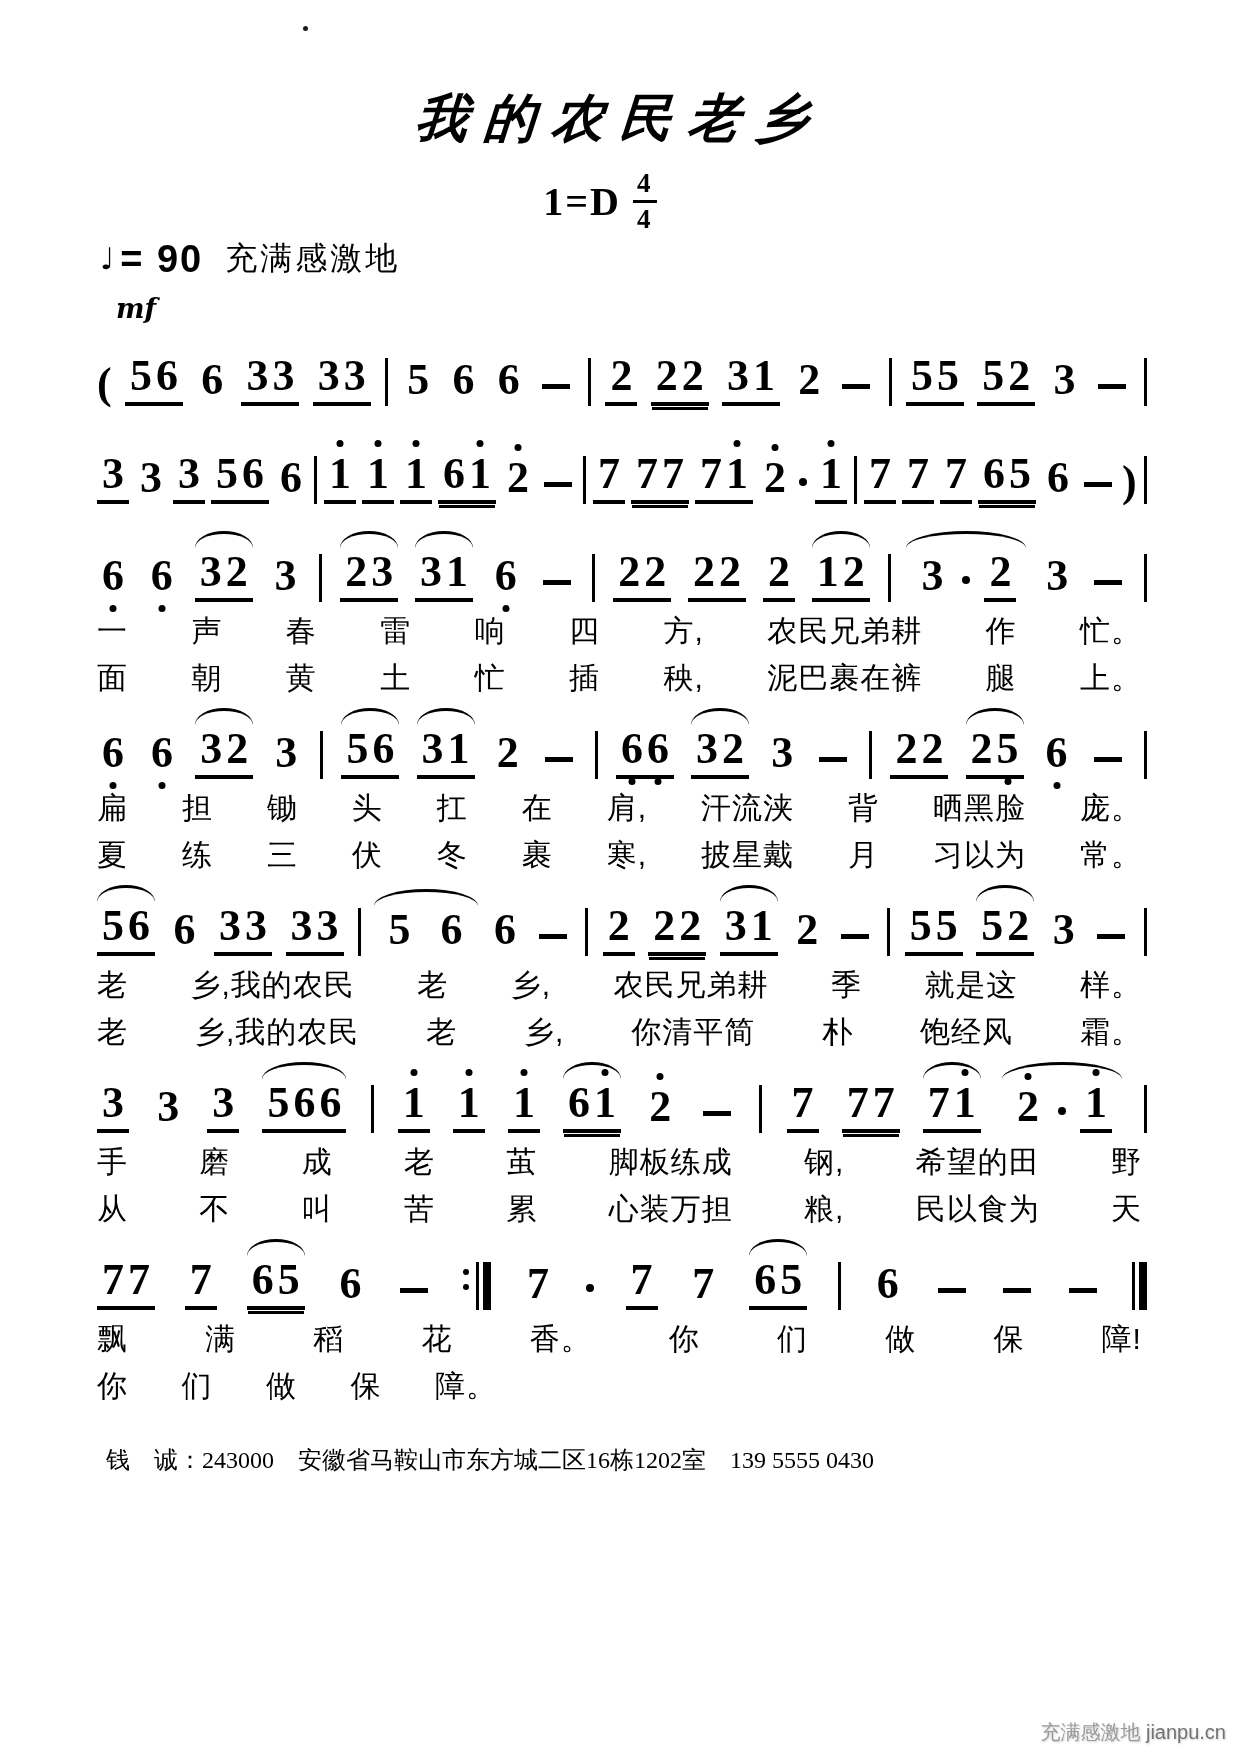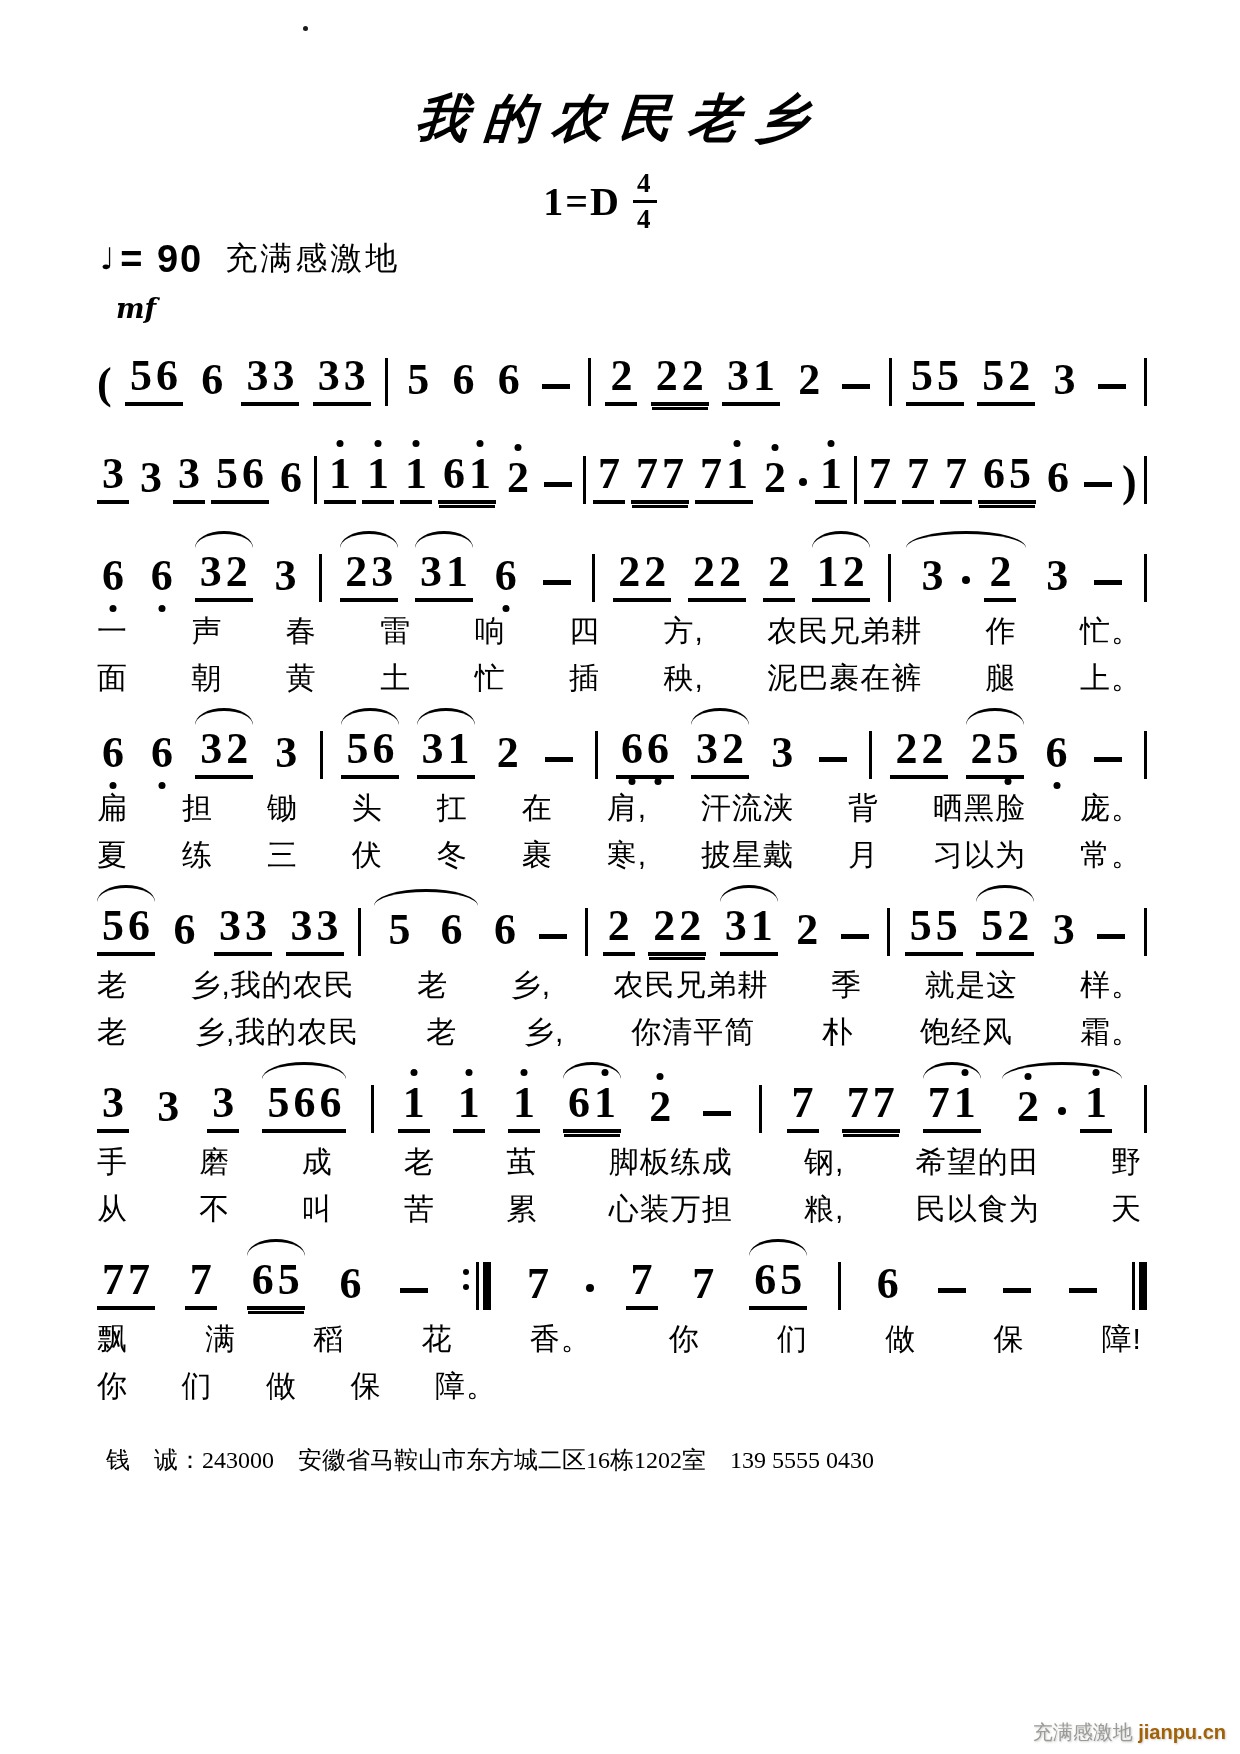--- a/index.html
+++ b/index.html
@@ -50,21 +50,21 @@
   .rdots{display:inline-flex;flex-direction:column;gap:9px;align-self:center;margin:0 3px 14px 0;}
   .rdots i{width:6px;height:6px;border-radius:50%;background:#000;}
 
   .lyrics-row{display:flex;justify-content:space-between;margin:12px 8px 0 2px;font-size:30px;
               letter-spacing:1px;line-height:1.15;}
   .system:last-of-type .lyrics-row:nth-child(3){width:400px;}
 
   .footer{margin:34px 0 0 106px;font-family:"Liberation Serif",serif;font-size:24px;line-height:1.95;}
   .watermark{position:absolute;right:14px;bottom:8px;font-size:20px;color:#9a9a96;
              text-shadow:1px 1px 2px rgba(120,120,120,.35);}
-  .wm-url{color:#a16207;font-weight:bold;}
+  .wm-url{color:#737373;font-weight:normal;}
 </style>
 </head>
 <body>
 
 <div class="page">
   <div class="top-dot"></div>
 
   <div class="title">我的农民老乡</div>
 
   <div class="meta-row">

